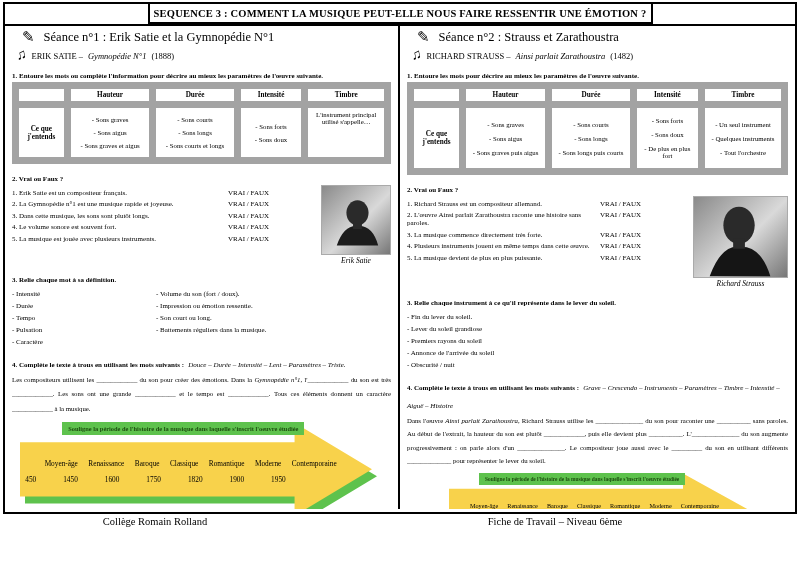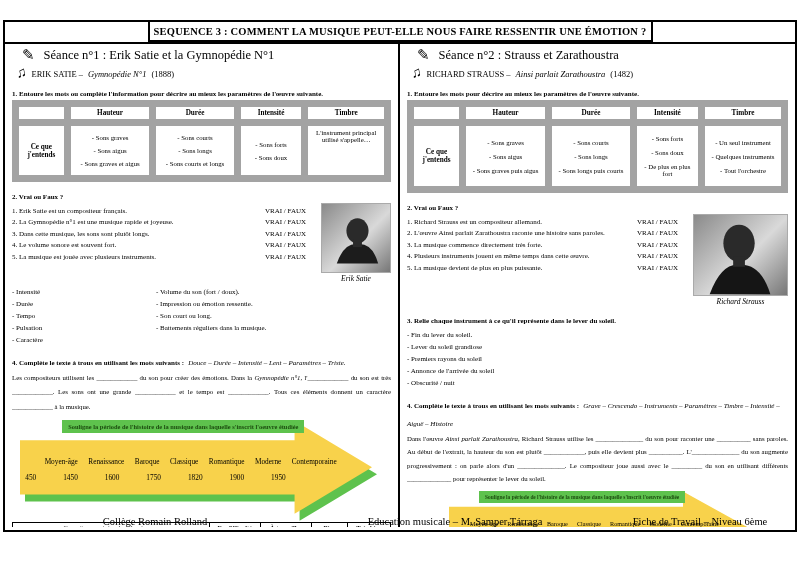--- a/index.html
+++ b/index.html
@@ -1,17 +1,17 @@
 <!DOCTYPE html>
 <html style="--arrow-yellow: #f8d24b; --arrow-green: #5ec24d; --banner-text: #1d4d10;"><head>
 <meta charset="utf-8">
 <style>
   html,body{margin:0;padding:0;background:#fff;}
   body{width:800px;height:565px;overflow:hidden;font-family:"Liberation Serif",serif;color:#000;position:relative;}
-  .sheet{position:absolute;left:3px;top:20px;width:794px;height:512px;border:2px solid #000;box-sizing:border-box;background:#fff;}
+  .sheet{position:absolute;left:3px;top:2px;width:794px;height:512px;border:2px solid #000;box-sizing:border-box;background:#fff;}
   .title-box{width:505px;margin:0 auto;border:2px solid #000;border-top:none;text-align:center;font-weight:bold;font-size:10.5px;padding:4px 2px 3px;box-sizing:border-box;letter-spacing:.2px;}
   .columns{display:flex;border-top:2px solid #000;height:calc(100% - 23px);box-sizing:border-box;}
   .col{width:50%;padding:2px 7px 0;box-sizing:border-box;overflow:hidden;position:relative;}
   .col.left{border-right:2px solid #000;}
   .seance-head{display:flex;align-items:center;gap:9px;padding:2px 0 1px 10px;font-size:12.5px;}
   .pencil{font-size:15px;line-height:1;}
   .work-line{display:flex;align-items:baseline;gap:5px;font-size:8.5px;margin:3px 0 3px 4px;}
   .note-icon{font-size:14px;font-weight:bold;line-height:.8;transform:rotate(-12deg);}
   .work-title{font-style:italic;}
   .q-label{font-weight:bold;font-size:7px;margin:11px 0 2px;}
@@ -20,21 +20,21 @@
   table{border-collapse:collapse;width:100%;}
   .param-table{font-size:6.8px;text-align:center;table-layout:fixed;}
   .param-table th,.param-table td{border:7px solid #a3a3a3;padding:2px 2px;}
   .param-table th{font-size:7.2px;}
   .param-table .rowlab{font-weight:bold;vertical-align:middle;font-size:7.2px;}
   .param-table td{vertical-align:middle;}
   .opt{margin:6px 0;}
   .opt3{margin:7px 0;}
   .timbre-note{margin-top:1px;}
   .c0{width:13%;} .c1{width:23.5%;} .c2{width:23%;} .c3{width:18%;} .c4{width:22.5%;}
-  .vf-wrap{display:flex;margin-top:1px;}
+  .vf-wrap{display:flex;margin-top:1px;gap:37px;}
   .vf-list{flex:1;font-size:7px;}
   .vf-row{display:flex;margin:3.5px 0;}
   .vf-text{flex:1;padding-right:4px;}
   .vf-choice{width:52px;flex:none;}
   .photo-block{flex:none;text-align:center;margin-left:4px;}
   .photo{background:linear-gradient(135deg,#8a8a8a,#d9d9d9 55%,#777);border:1px solid #aaa;display:flex;align-items:flex-end;justify-content:center;overflow:hidden;}
   .photo svg{display:block;}
   .photo-caption{font-style:italic;font-size:7.5px;margin-top:1px;}
   .satie-block{width:70px;} .satie-block .photo{height:68px;}
   .strauss-block{width:95px;} .strauss-block .photo{height:80px;}
@@ -151,20 +151,21 @@
             <svg width="92" height="66" viewBox="0 0 92 66">
               <ellipse cx="48" cy="22" rx="15" ry="17" fill="#2a2a2a"></ellipse>
               <path d="M20 66 Q30 38 48 40 Q68 38 76 66 Z" fill="#1c1c1c"></path>
               <rect x="42" y="34" width="12" height="10" fill="#2a2a2a"></rect>
             </svg>
           </div>
           <div class="photo-caption">Erik Satie</div>
         </div>
       </div>
 
+      <div class="q-label">3. Relie chaque mot à sa définition.</div>
       <div class="match">
         <div class="match-terms">
           <div class="item">- Intensité</div>
           <div class="item">- Durée</div>
           <div class="item">- Tempo</div>
           <div class="item">- Pulsation</div>
           <div class="item">- Caractère</div>
         </div>
         <div class="match-defs">
           <div class="item">- Volume du son (fort / doux).</div>
@@ -365,15 +366,14 @@
         </tr>
 
       </tbody>
         </table>
     </section>
   </div>
 </div>
 
 <div class="footer">
   <div class="f1">Collège Romain Rolland</div>
-  <div class="f2">Education musicale – M. Samper Tárraga</div>
   <div class="f3">Fiche de Travail – Niveau 6ème</div>
 </div>
 
 </body></html>

